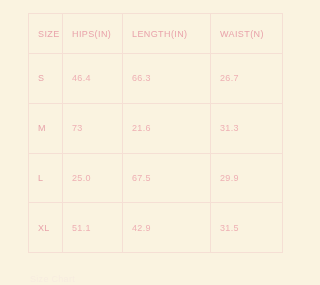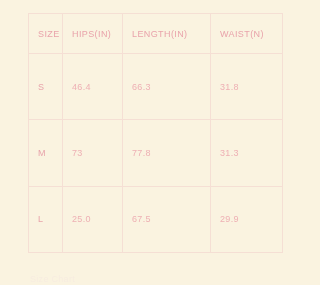--- a/index.html
+++ b/index.html
@@ -89,30 +89,36 @@
       <th>HIPS(IN)</th>
       <th>LENGTH(IN)</th>
       <th>WAIST(N)</th>
     </tr>
   </thead>
   <tbody>
     <tr>
       <td class="cell-size">S</td>
       <td>46.4</td>
       <td>66.3</td>
-      <td>31.8</td>
+      <td>26.7</td>
     </tr>
     <tr>
       <td class="cell-size">M</td>
       <td>73</td>
-      <td>77.8</td>
+      <td>21.6</td>
       <td>31.3</td>
     </tr>
     <tr>
       <td class="cell-size">L</td>
       <td>25.0</td>
       <td>67.5</td>
       <td>29.9</td>
     </tr>
+    <tr>
+      <td class="cell-size">XL</td>
+      <td>51.1</td>
+      <td>42.9</td>
+      <td>31.5</td>
+    </tr>
   </tbody>
 </table>
 
 <div id="footer-sliver">Size Chart</div>
 
 </body></html>

